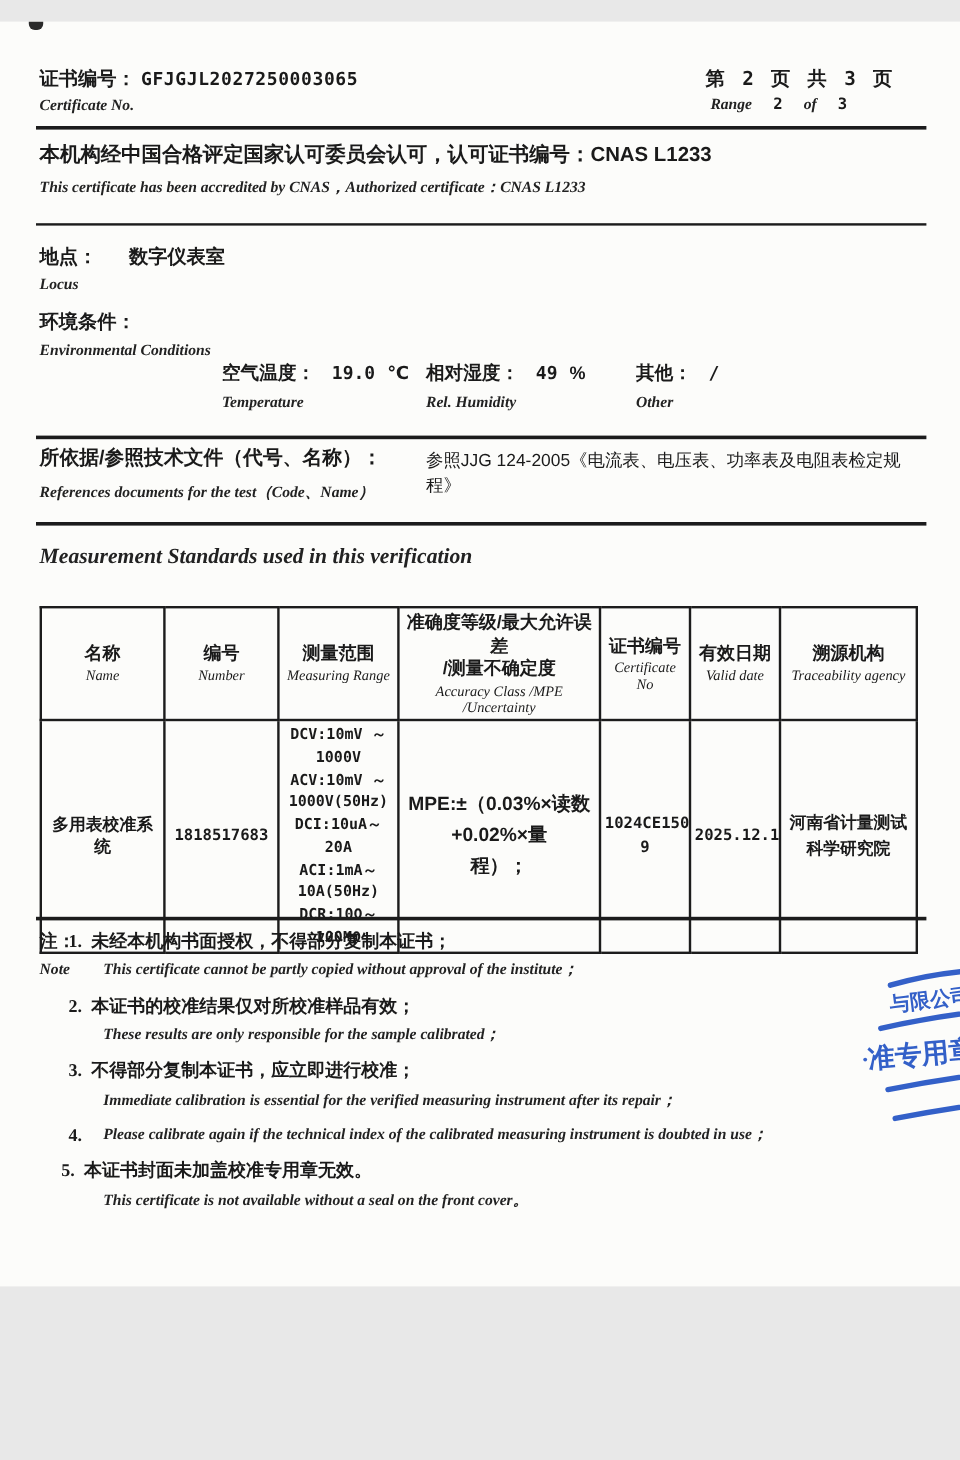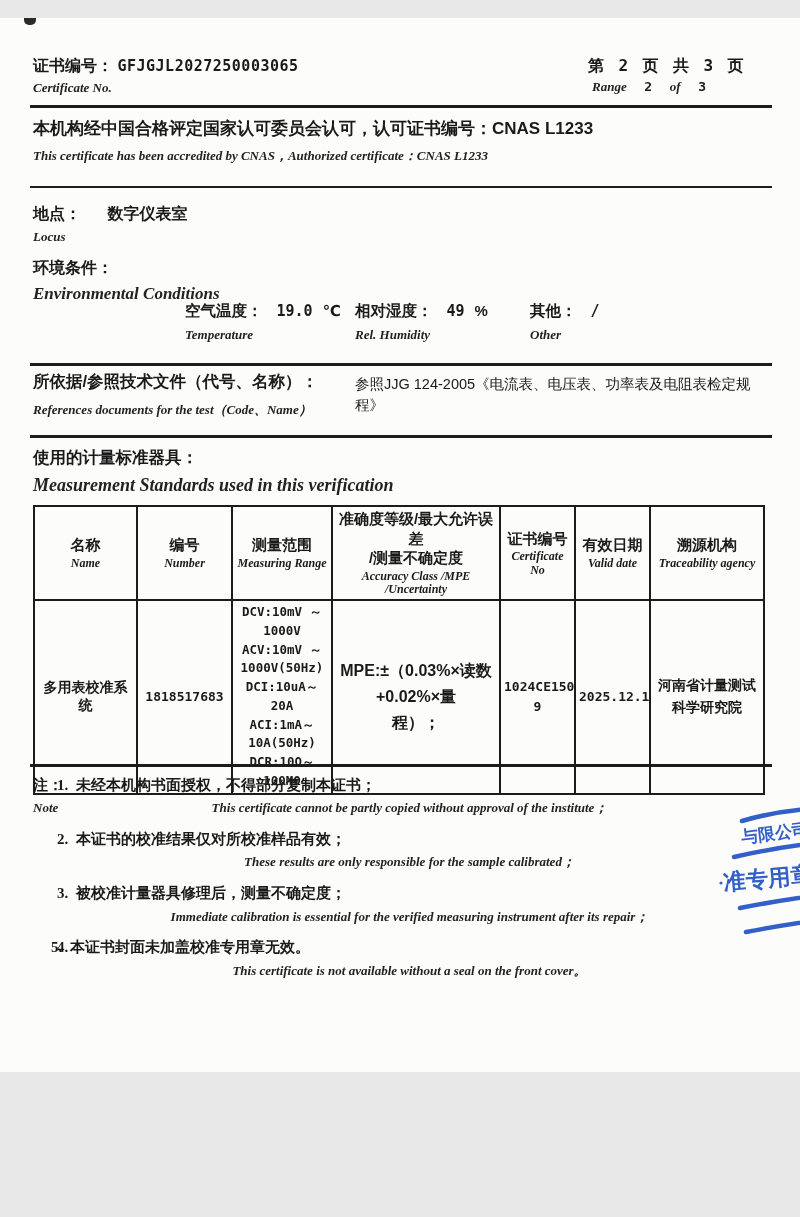--- a/index.html
+++ b/index.html
@@ -39,21 +39,21 @@
   .accred .zh { font-size: 17px; }
   .accred .en { font-size: 13px; margin-top: 7px; }
 
   
   .loc { top: 186px; left: 33px; }
   .loc-line { font-size: 16px; }
   .loc-line .val { margin-left: 22px; }
   .loc .en { font-size: 13px; margin-top: 4px; }
   .envlabel { top: 240px; left: 33px; }
   .envlabel .zh { font-size: 16px; }
-  .envlabel .en { font-size: 17px; margin-top: 5px; }
+  .envlabel .en { font-size: 13px; margin-top: 5px; }
   .envrow { top: 283px; left: 185px; width: 560px; }
   .envgroup { position: absolute; top: 0; white-space: nowrap; }
   .envgroup .zh { font-size: 15.5px; }
   .envgroup .val { font-size: 15px; margin: 0 10px 0 14px; }
   .envgroup .unit { font-size: 15px; font-weight: 700; }
   .envgroup .en { display: block; font-size: 13px; margin-top: 5px; }
   .g-temp { left: 0; }
   .g-hum  { left: 170px; }
   .g-oth  { left: 345px; }
 
@@ -74,36 +74,36 @@
     border-collapse: collapse; table-layout: fixed; width: 730px;
   }
   table.std th, table.std td {
     border: 2.4px solid #1c1c1c; text-align: center; vertical-align: middle;
     padding: 2px 3px; overflow: hidden;
   }
   table.std th { height: 84px; }
   table.std td { height: 166px; }
   .th-zh { font-size: 15px; font-weight: 700; white-space: pre-line; line-height: 1.3; }
   .th-en { font-family: "Liberation Serif","DejaVu Serif",serif; font-style: italic;
-           font-weight: 700; font-size: 12px; margin-top: 2px; line-height: 1.15; }
+           font-weight: 400; font-size: 12px; margin-top: 2px; line-height: 1.15; }
   .td-name { font-size: 14px; font-weight: 700; }
   .td-number, .td-date { font-size: 13px; }
   .td-range { font-size: 12.5px; white-space: pre-line; line-height: 1.5; }
   .td-acc { font-size: 16px; font-weight: 700; white-space: pre-line; line-height: 1.6; }
   .td-cert { font-size: 13px; white-space: pre-line; line-height: 1.5; }
   .td-agency { font-size: 14px; font-weight: 700; line-height: 1.55; }
 
   
   .notes { top: 757px; left: 33px; width: 700px; }
   .note-item { margin-bottom: 12px; }
   .note-zh { position: relative; padding-left: 43px; font-size: 15px; font-weight: 700; line-height: 1.35; }
   .note-zh .pfx { position: absolute; left: 0; }
   .note-zh .num { position: absolute; left: 24px; font-weight: 700;
                   font-family: "Liberation Serif","DejaVu Serif",serif; }
-  .note-en { position: relative; padding-left: 53px; font-size: 13px; margin-top: 5px; line-height: 1.3; text-align: center; }
+  .note-en { position: relative; padding-left: 53px; font-size: 13px; margin-top: 5px; line-height: 1.3; }
   .note-en .pfx { position: absolute; left: 0; font-size: 13px; }
 
   
   .stamp { position: absolute; top: 780px; left: 718px; width: 150px; height: 145px; }
   .stamp svg { display: block; }
 
   .scan-speck { position: absolute; top: 0; left: 24px; width: 12px; height: 7px;
                 background: #2a2a2a; border-radius: 0 0 5px 5px; }
 </style>
 </head>
@@ -178,21 +178,20 @@
     <div class="refs-label">
       <div class="zh">所依据/参照技术文件（代号、名称）：</div>
       <div class="en">References documents for the test（Code、Name）</div>
     </div>
     <div class="refs-value">参照JJG 124-2005《电流表、电压表、功率表及电阻表检定规程》</div>
   </div>
 
   <div class="rule" style="top:417px;height:3px;"></div>
 
   <div class="abs stdlabel">
-    <div class="zh">使用的计量标准器具：</div>
     <div class="en">Measurement Standards used in this verification</div>
   </div>
 
   <table class="std">
     <colgroup>
       <col style="width:103px">
         <col style="width:95px">
         <col style="width:100px">
       <col style="width:168px">
         <col style="width:75px">
@@ -273,29 +272,32 @@
         <span class="num">2.</span>
         <span>本证书的校准结果仅对所校准样品有效；</span>
       </div>
       <div class="note-en">
         <span class="en">These results are only responsible for the sample calibrated；</span>
       </div>
     </div>
     <div class="note-item">
       <div class="note-zh">
         <span class="num">3.</span>
-        <span>被校准计量器具修理后，测量不确定度；</span>
+        <span>不得部分复制本证书，应立即进行校准；</span>
       </div>
       <div class="note-en">
         <span class="en">Immediate calibration is essential for the verified measuring instrument after its repair；</span>
       </div>
     </div>
     <div class="note-item">
       <div class="note-zh">
         <span class="num">4.</span>
+      </div>
+      <div class="note-en">
+        <span class="en">Please calibrate again if the technical index of the calibrated measuring instrument is doubted in use；</span>
       </div>
     </div>
     <div class="note-item">
       <div class="note-zh" style="padding-left:37px;">
         <span class="num" style="left:18px;">5.</span>
         <span>本证书封面未加盖校准专用章无效。</span>
       </div>
       <div class="note-en">
         <span class="en">This certificate is not available without a seal on the front cover。</span>
       </div>

